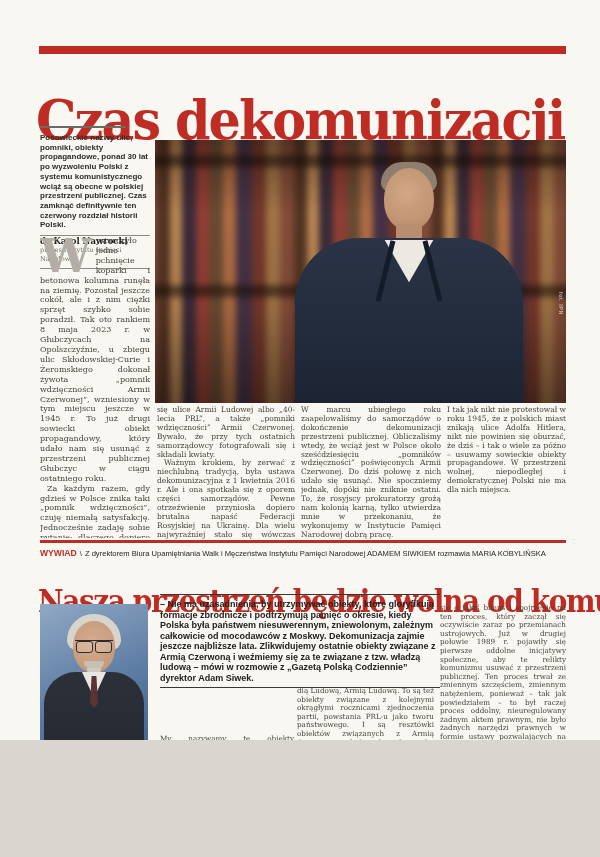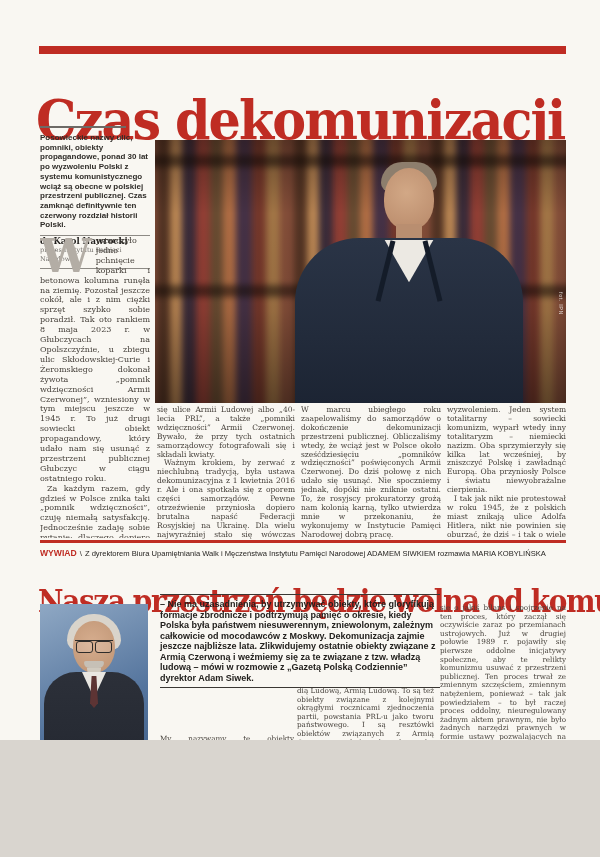--- a/index.html
+++ b/index.html
@@ -153,21 +153,20 @@
 
   <div id="col2" class="bodycol">
     <p>się ulice Armii Ludowej albo „40-lecia PRL”, a także „pomniki wdzięczności” Armii Czerwonej. Bywało, że przy tych ostatnich samorządowcy fotografowali się i składali kwiaty.</p>
     <p>Ważnym krokiem, by zerwać z niechlubną tradycją, była ustawa dekomunizacyjna z 1 kwietnia 2016 r. Ale i ona spotkała się z oporem części samorządów. Pewne otrzeźwienie przyniosła dopiero brutalna napaść Federacji Rosyjskiej na Ukrainę. Dla wielu najwyraźniej stało się wówczas jasne, do czego może prowadzić brak rozliczeń z czerwonym totalitaryzmem.</p>
   </div>
   <div id="col3" class="bodycol">
     <p>W marcu ubiegłego roku zaapelowaliśmy do samorządów o dokończenie dekomunizacji przestrzeni publicznej. Obliczaliśmy wtedy, że wciąż jest w Polsce około sześćdziesięciu „pomników wdzięczności” poświęconych Armii Czerwonej. Do dziś połowę z nich udało się usunąć. Nie spoczniemy jednak, dopóki nie zniknie ostatni. To, że rosyjscy prokuratorzy grożą nam kolonią karną, tylko utwierdza mnie w przekonaniu, że wykonujemy w Instytucie Pamięci Narodowej dobrą pracę.</p>
     <p>Trzeba raz jeszcze wyraźnie to powtórzyć: rok 1945 nie był dla Polski</p>
   </div>
   <div id="col4" class="bodycol">
-    <p>wyzwoleniem. Jeden system totalitarny – sowiecki komunizm, wyparł wtedy inny totalitaryzm – niemiecki nazizm. Oba sprzymierzyły się kilka lat wcześniej, by zniszczyć Polskę i zawładnąć Europą. Oba przyniosły Polsce i światu niewyobrażalne cierpienia.</p>
     <p>I tak jak nikt nie protestował w roku 1945, że z polskich miast znikają ulice Adolfa Hitlera, nikt nie powinien się oburzać, że dziś – i tak o wiele za późno – usuwamy sowieckie obiekty propagandowe. W przestrzeni wolnej, niepodległej i demokratycznej Polski nie ma dla nich miejsca.</p>
   </div>
 
   <div class="section-rule"></div>
 
   <div class="kicker">
     <span class="k-label">WYWIAD</span><span class="k-sep">\</span><span>Z dyrektorem Biura Upamiętniania Walk i Męczeństwa Instytutu Pamięci Narodowej ADAMEM SIWKIEM rozmawia MARIA KOBYLIŃSKA</span>
   </div>
 
   <h2 class="headline2">Nasza przestrzeń będzie wolna od komuny</h2>

